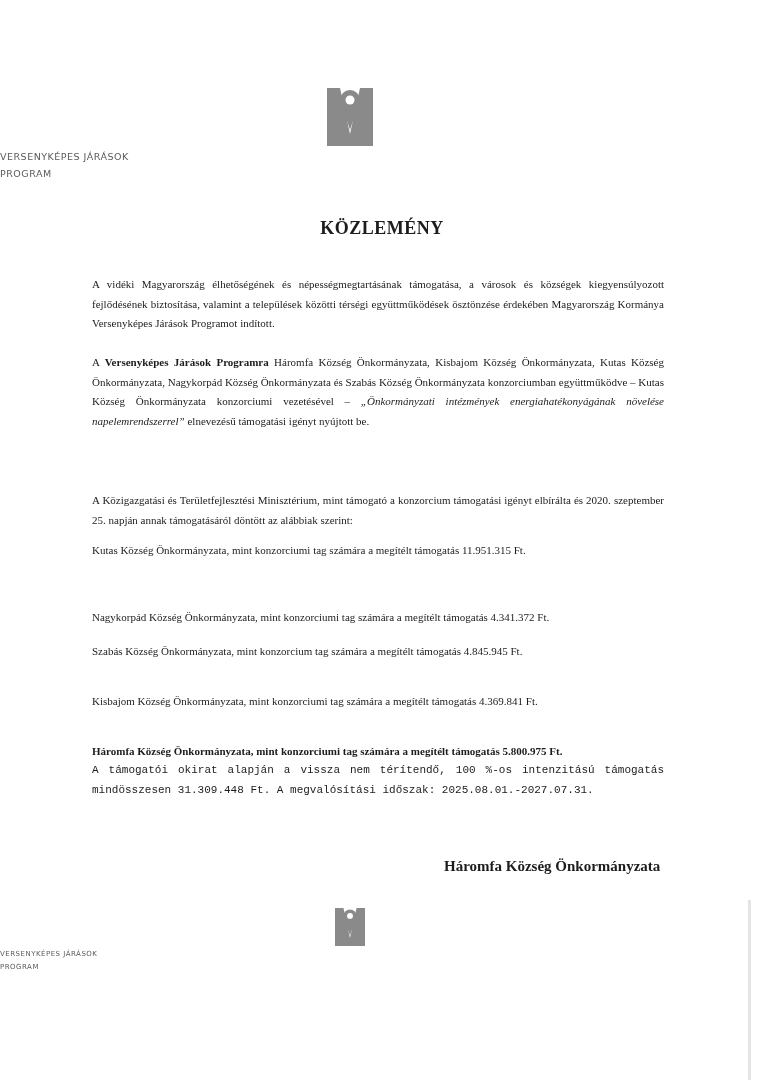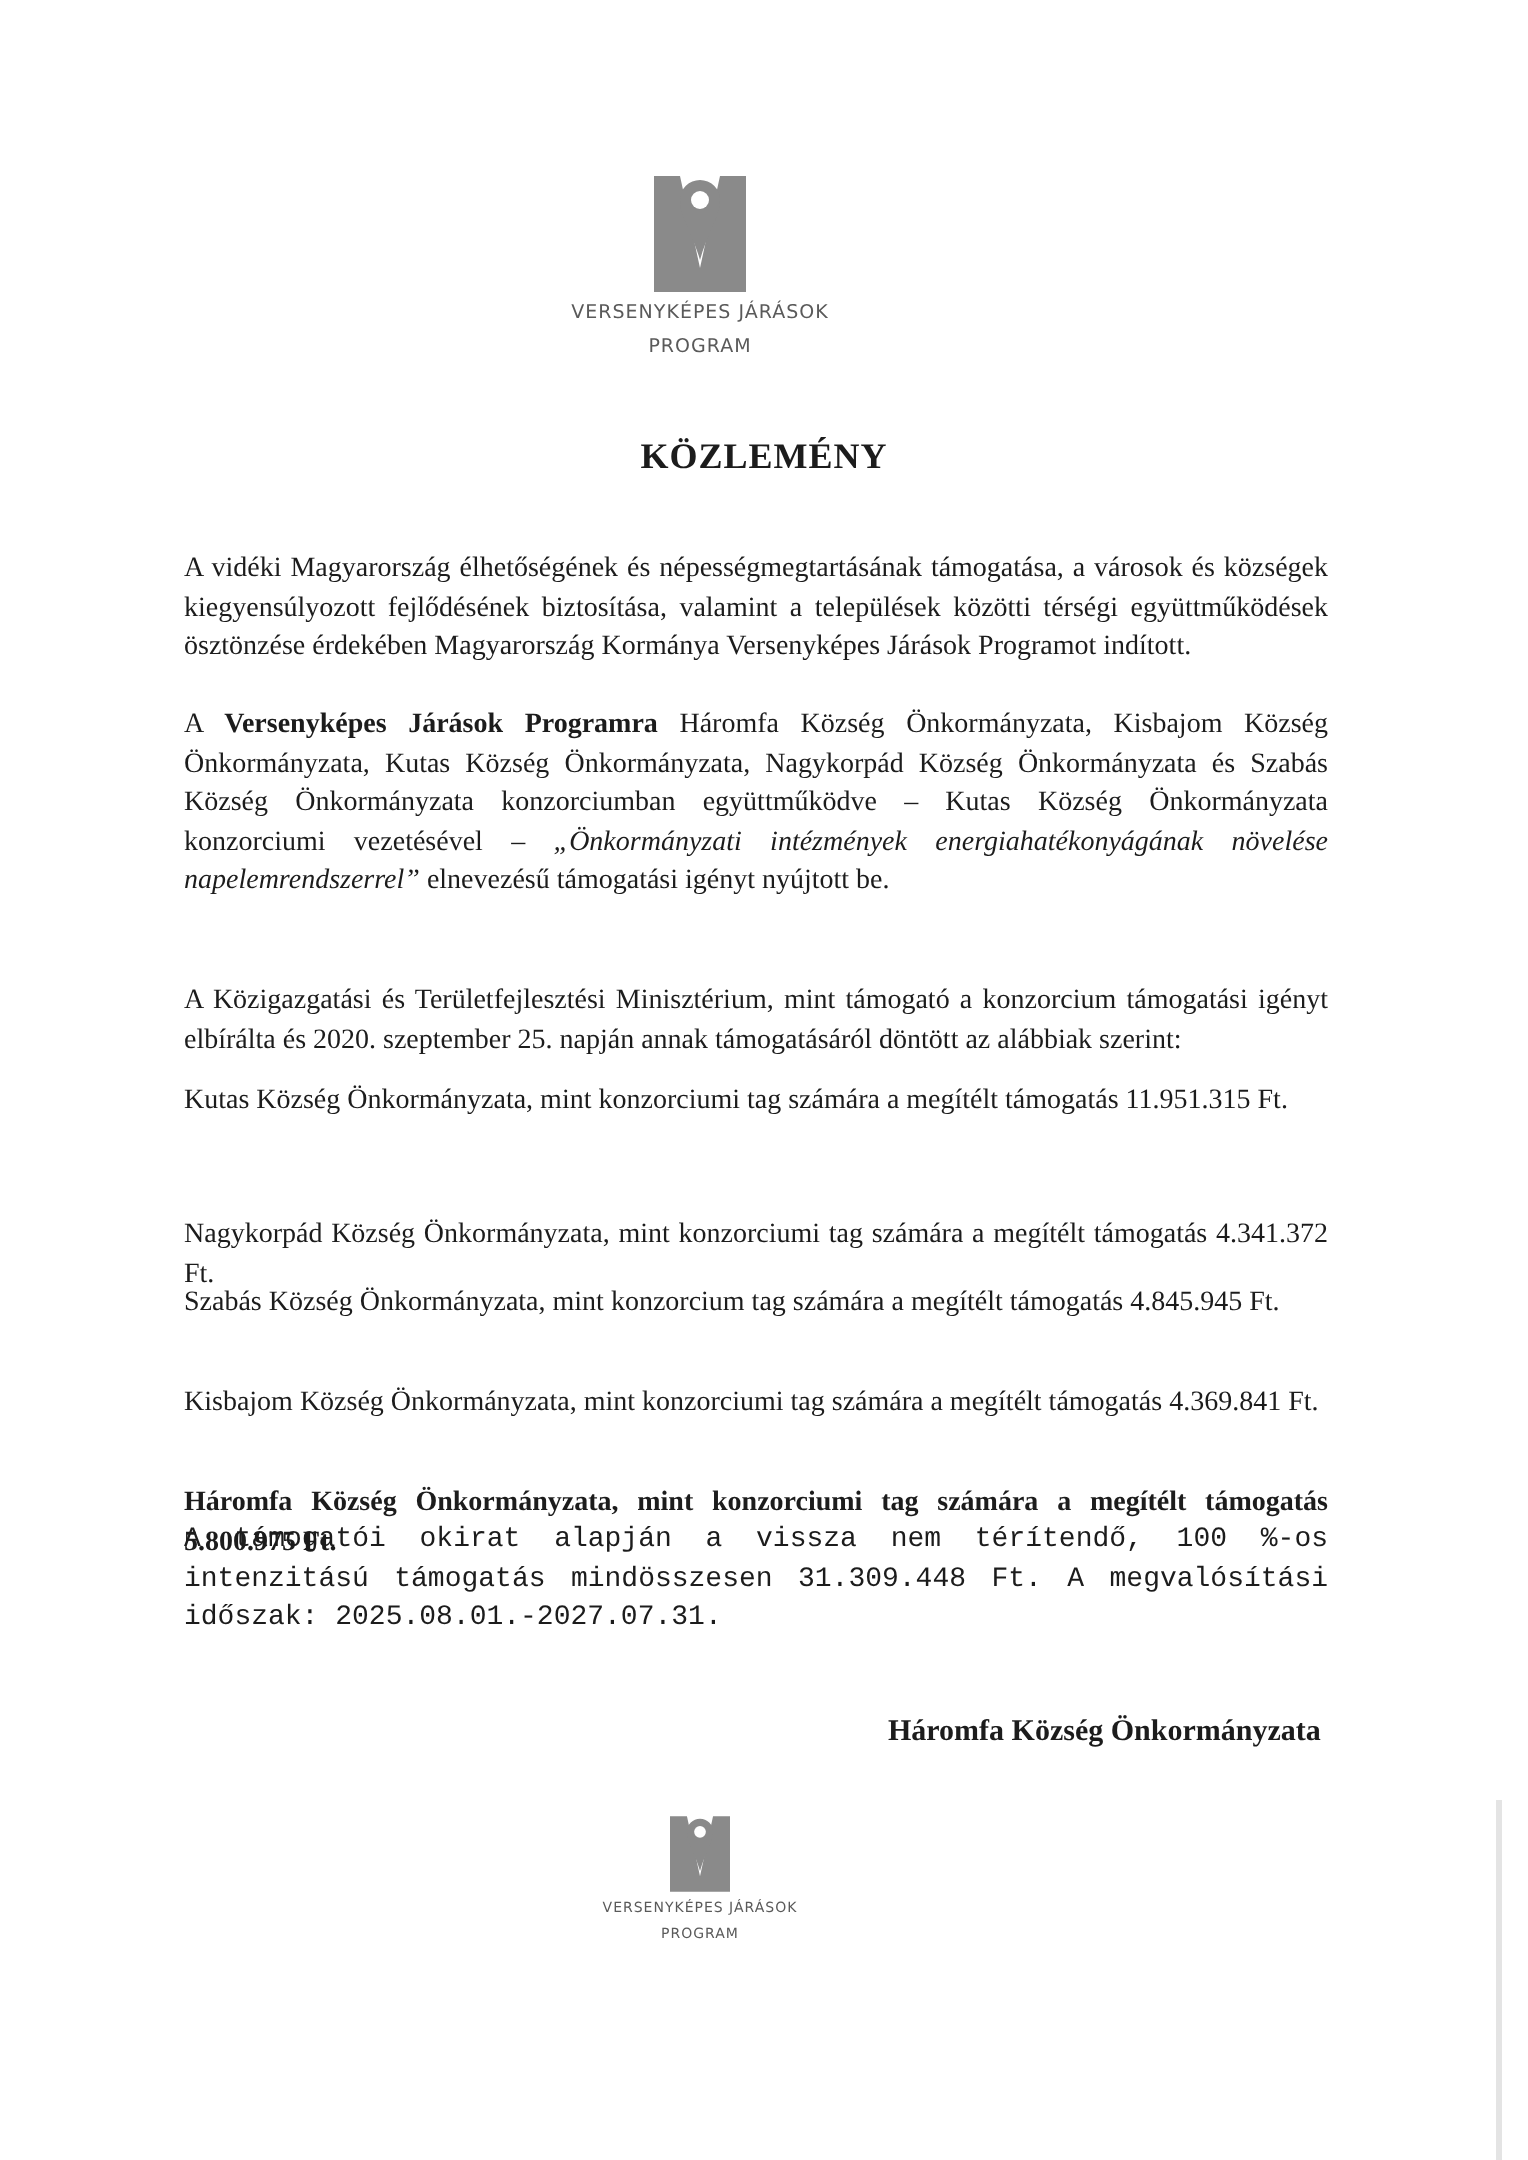--- a/index.html
+++ b/index.html
@@ -1,29 +1,29 @@
 <!DOCTYPE html>
 <html><head>
 <meta charset="utf-8">
 <style>
   html, body { margin:0; padding:0; }
   body {
     width:764px; height:1080px; background:#ffffff; position:relative; overflow:hidden;
     font-family:"Liberation Serif", serif; color:#1c1c1c;
   }
   .scan-edge { position:absolute; left:748px; top:900px; width:3px; height:180px; background:#e4e4e4; }
-  .logo { position:absolute; left:0; width:700px; text-align:center; }
+  .logo { position:absolute; left:0; width:700px; text-align:left; }
   .logo svg { display:block; margin:0 auto; }
   .logo-text { font-family:"DejaVu Sans", sans-serif; color:#5a5a5a; letter-spacing:0.5px; line-height:13px; }
   .logo-top { top:88px; }
   .logo-top .logo-text { font-size:9.5px; margin-top:4px; }
   .logo-bottom { top:908px; }
   .logo-bottom .logo-text { font-size:7px; line-height:10px; margin-top:3px; }
   .title { position:absolute; top:218px; left:0; width:764px; text-align:center; font-weight:bold; font-size:18px; letter-spacing:0.5px; }
-  .body { position:absolute; left:92px; width:572px; font-size:14px; line-height:19.5px; text-align:justify; }
+  .body { position:absolute; left:92px; width:572px; font-size:11px; line-height:19.5px; text-align:justify; }
   .signature { position:absolute; top:858px; left:444px; font-weight:bold; font-size:15px; }
 </style>
 </head>
 <body>
 
 <div class="scan-edge"></div>
 
 <div class="logo logo-top">
   <svg width="46" height="58" viewBox="0 0 46 58">
     <path d="M0 0 H13 L23 46 L33 0 H46 V58 H0 Z" fill="#8a8a8a"></path>

